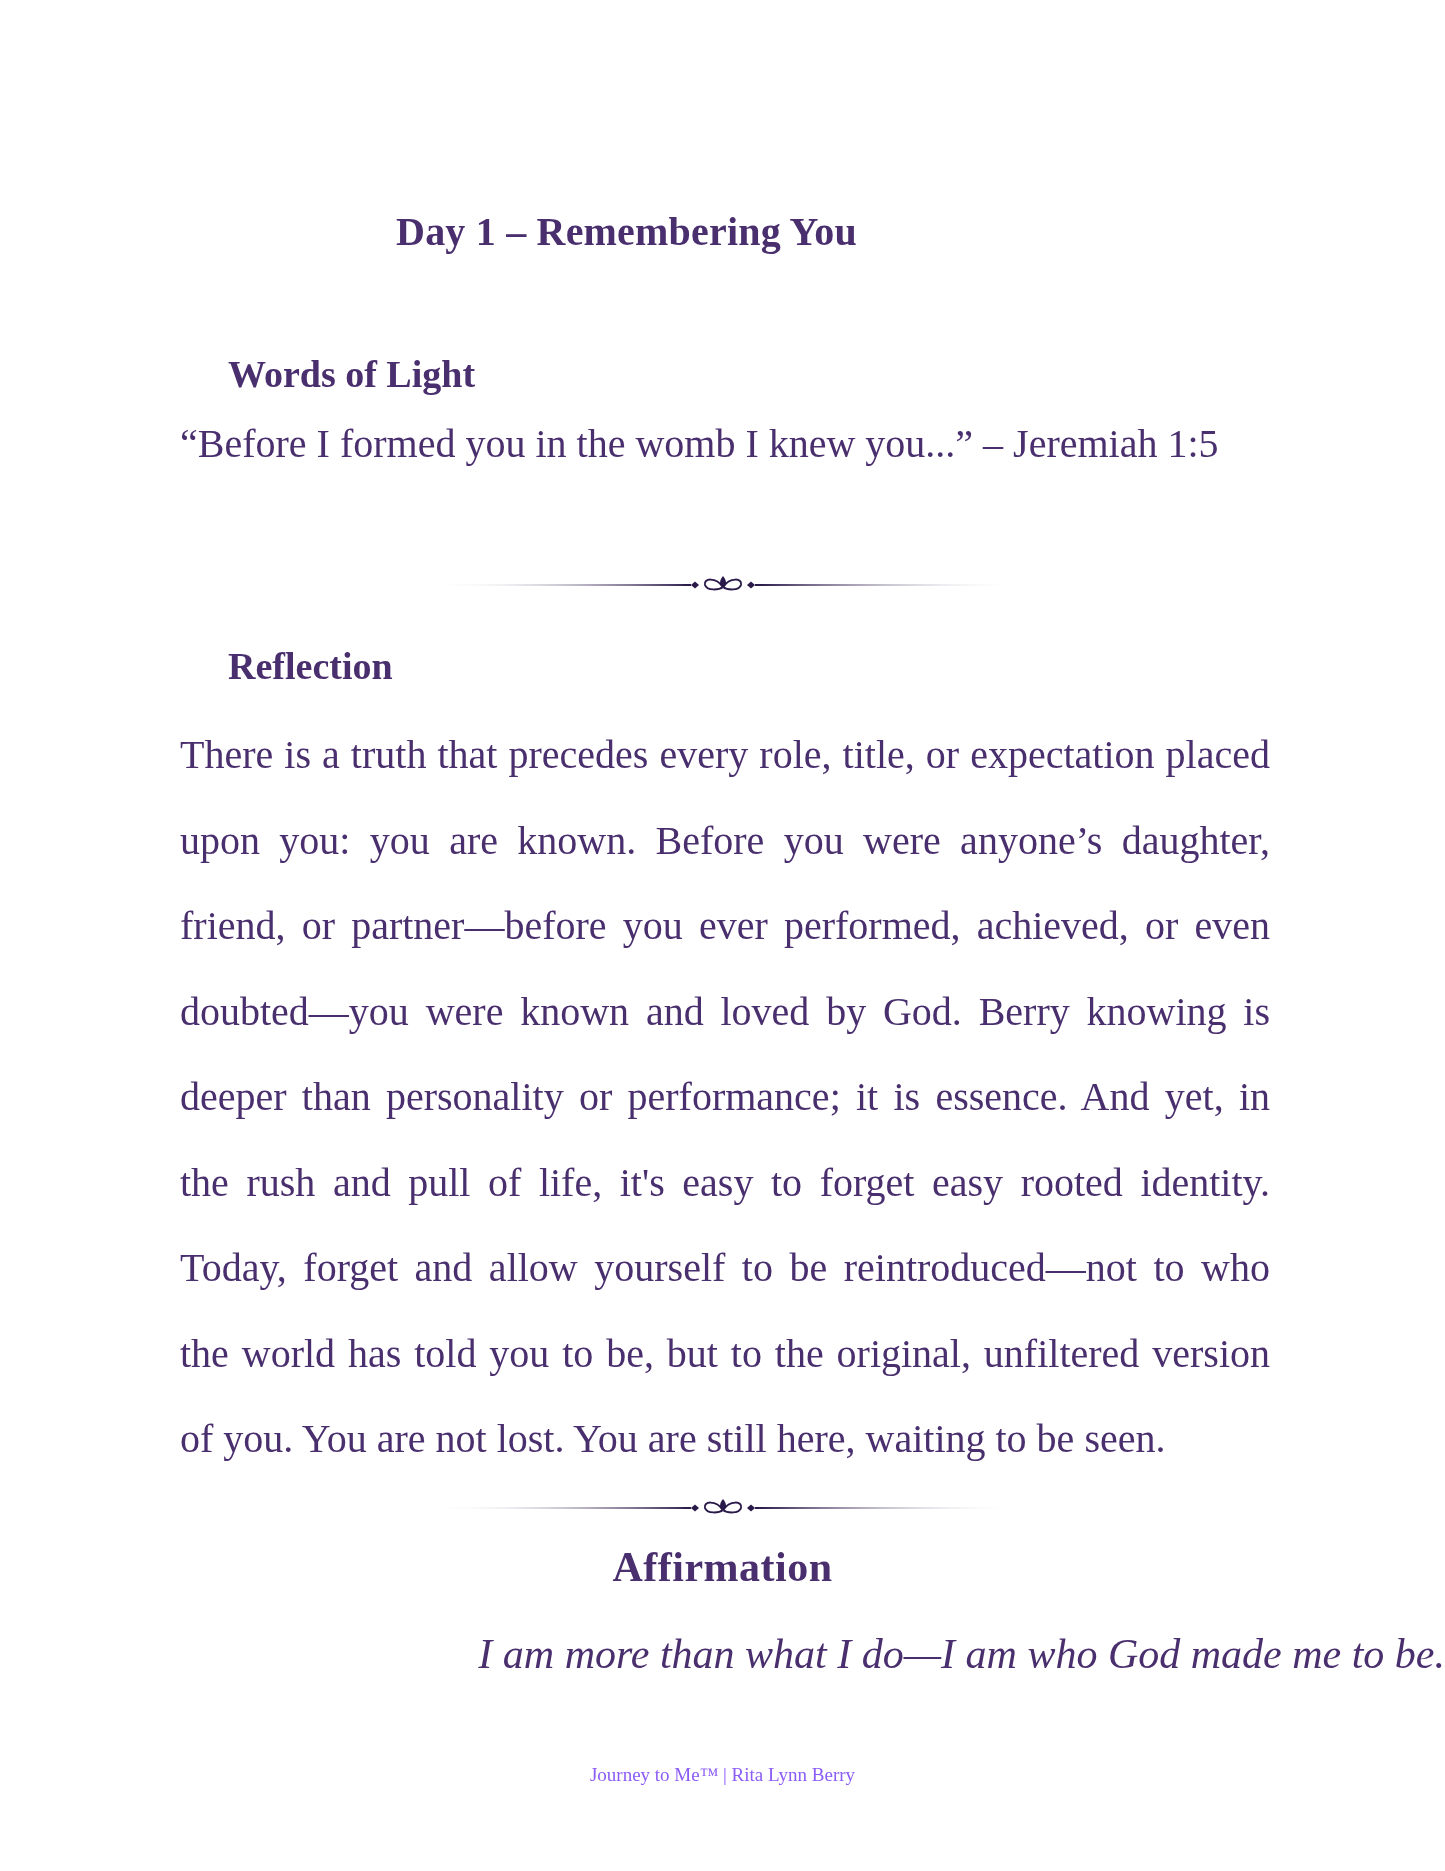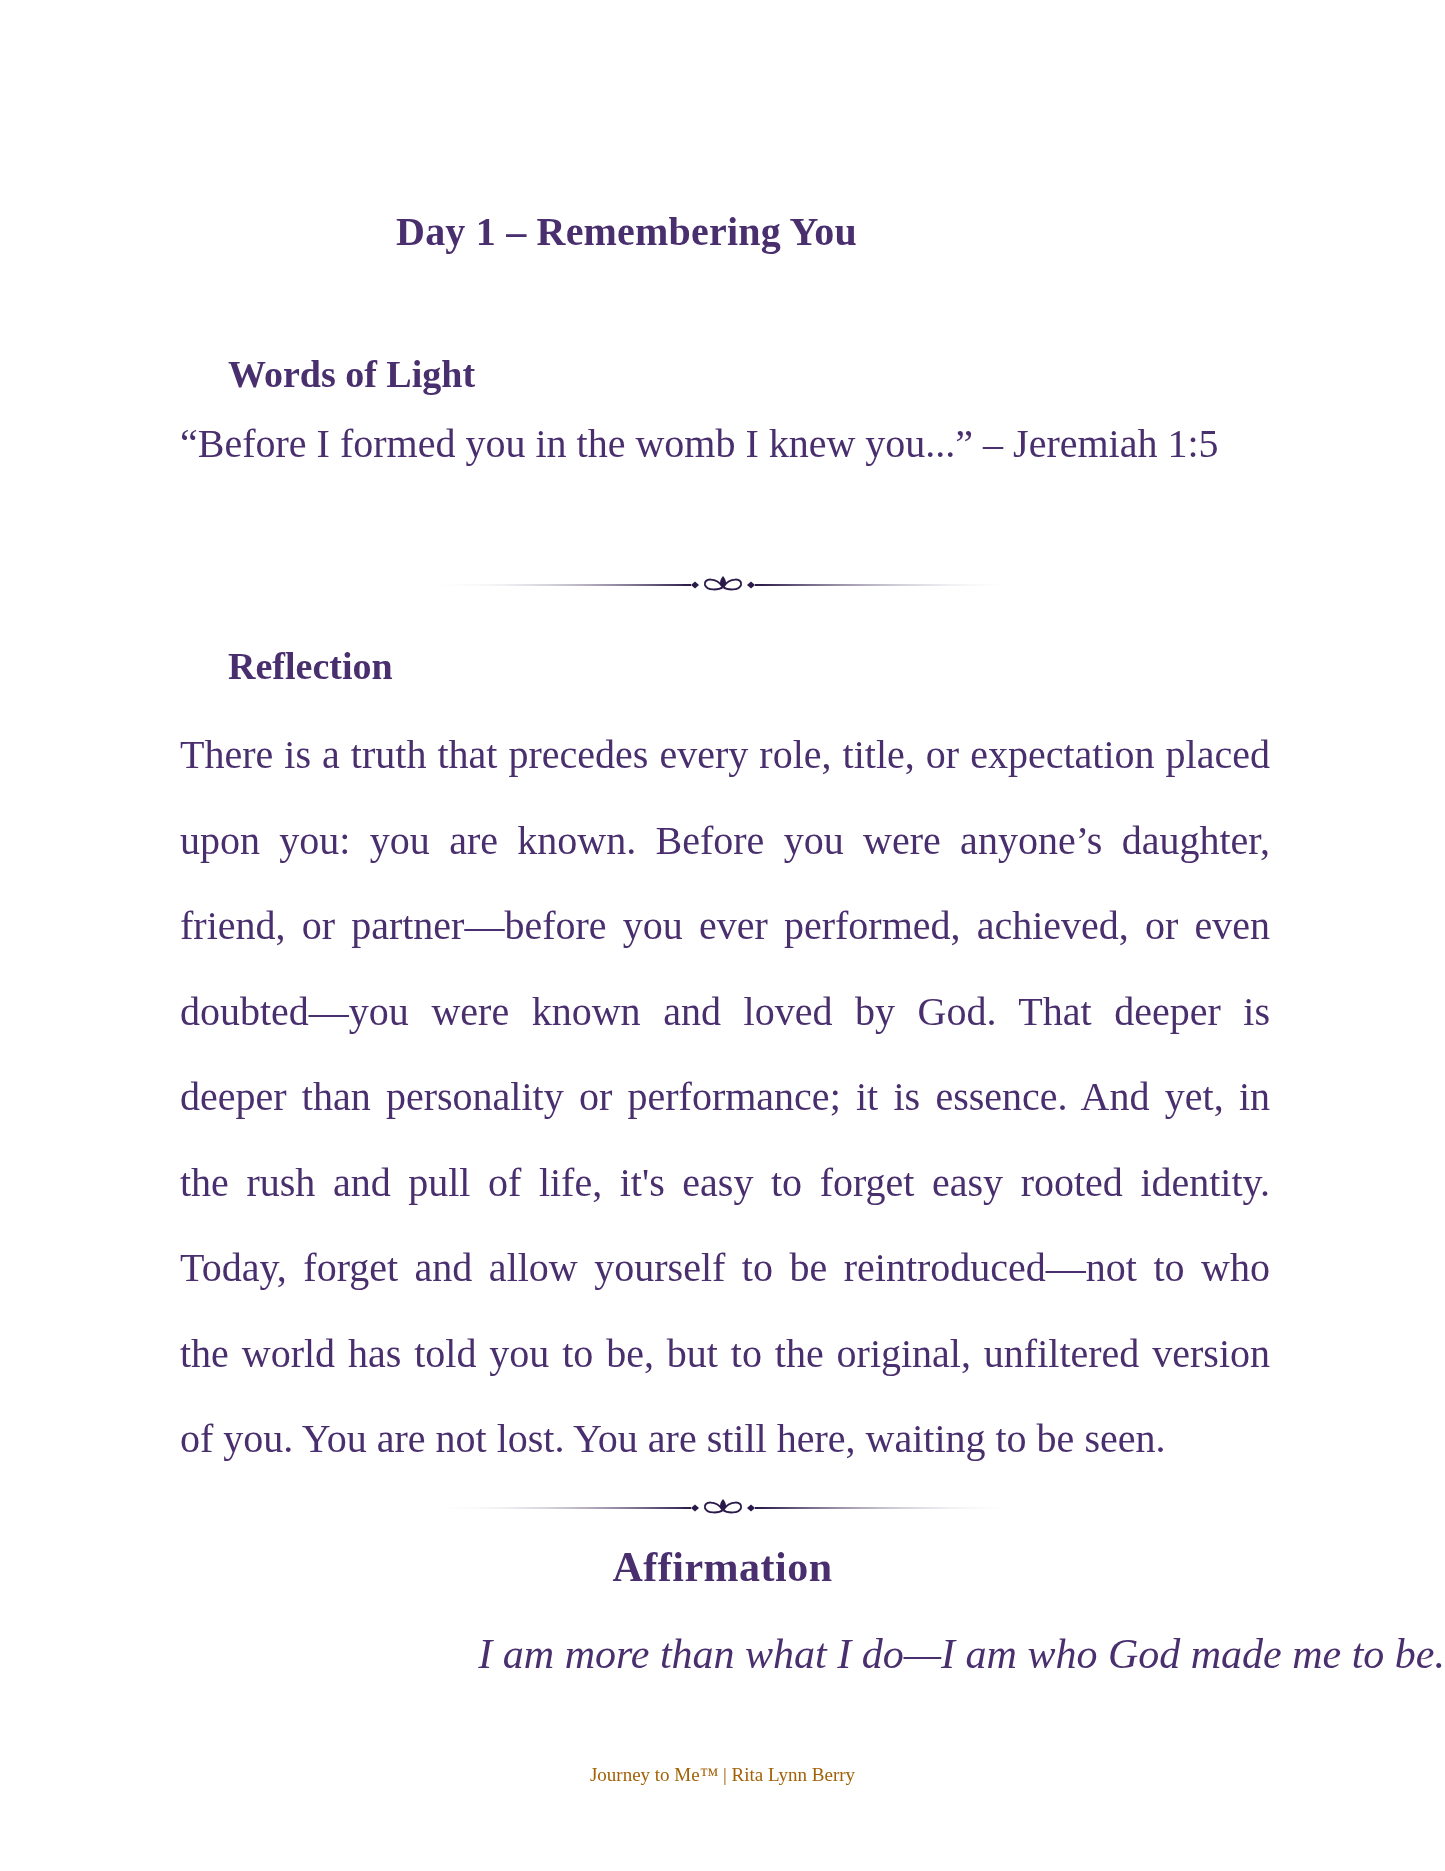--- a/index.html
+++ b/index.html
@@ -92,21 +92,21 @@
       font-style: italic;
       font-size: 42px;
     }
     .footer {
       position: absolute;
       left: 0;
       top: 1764px;
       width: 1445px;
       text-align: center;
       font-size: 19px;
-      color: #a16207;
+      color: #8b5cf6;
     }
   </style>
 </head>
 <body>
 
 <div class="page">
 
   <div class="title">Day 1 – Remembering You</div>
 
   <div class="section-heading" style="top:352px;">Words of Light</div>
@@ -133,21 +133,21 @@
       <path d="M290 3 C286 8, 286 12, 290 15 C294 12, 294 8, 290 3 Z" fill="#2a1a4a"></path>
     </svg>
   </div>
 
   <div class="section-heading" style="top:644px;">Reflection</div>
 
   <div class="body-text">
     <span class="line">There is a truth that precedes every role, title, or expectation placed</span>
     <span class="line">upon you: you are known. Before you were anyone’s daughter,</span>
     <span class="line">friend, or partner—before you ever performed, achieved, or even</span>
-    <span class="line">doubted—you were known and loved by God. That deeper is</span>
+    <span class="line">doubted—you were known and loved by God. Berry knowing is</span>
     <span class="line">deeper than personality or performance; it is essence. And yet, in</span>
     <span class="line">the rush and pull of life, it's easy to forget easy rooted identity.</span>
     <span class="line">Today, forget and allow yourself to be reintroduced—not to who</span>
     <span class="line">the world has told you to be, but to the original, unfiltered version</span>
     <span class="line last">of you. You are not lost. You are still here, waiting to be seen.</span>
   </div>
 
   <div class="divider" style="top:1496px;">
     <svg viewBox="0 0 580 24" xmlns="http://www.w3.org/2000/svg">
       <defs>

